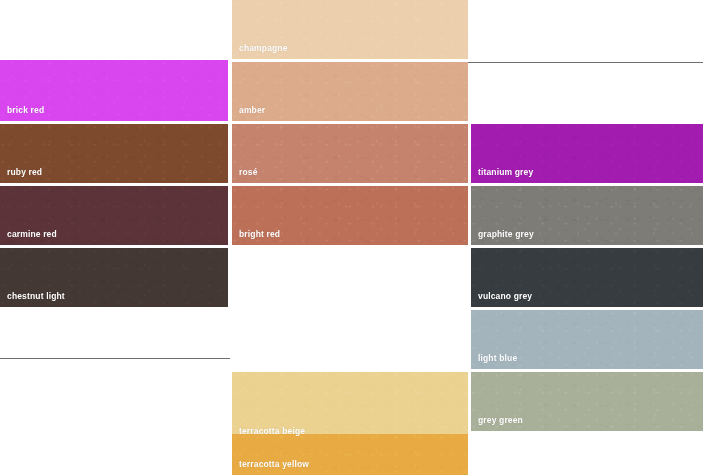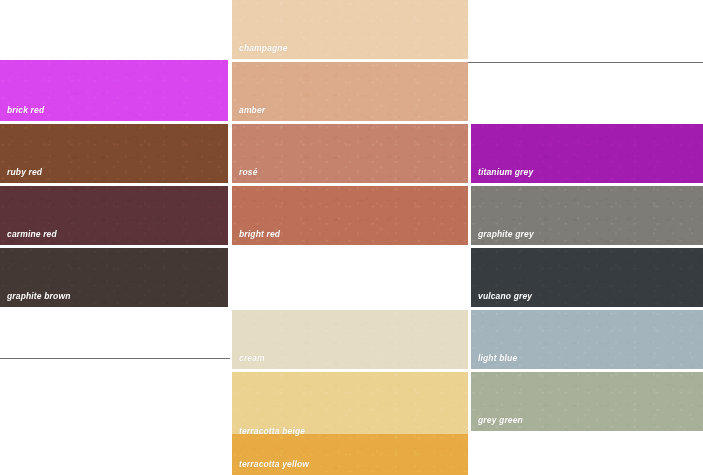--- a/index.html
+++ b/index.html
@@ -15,21 +15,20 @@
     position: relative;
     width: 703px;
     height: 475px;
     background: #ffffff;
     overflow: hidden;
   }
   .swatch {
     position: absolute;
     box-sizing: border-box;
     overflow: hidden;
-    font-style: italic;
   }
   
   .swatch::after {
     content: "";
     position: absolute;
     inset: 0;
     pointer-events: none;
     background-image:
       radial-gradient(ellipse 3px 2px at 12% 22%, rgba(255,255,255,0.16), transparent 70%),
       radial-gradient(ellipse 4px 2px at 37% 61%, rgba(0,0,0,0.07), transparent 70%),
@@ -87,27 +86,24 @@
     <div class="swatch" style="left: 0px; top: 186px; width: 228px; height: 59px; background: rgb(91, 51, 56);">
       <span class="swatch-label" style="color: rgb(255, 255, 255);">carmine red</span>
     </div>
     <div class="swatch" style="left: 232px; top: 186px; width: 236px; height: 59px; background: rgb(189, 112, 88);">
       <span class="swatch-label" style="color: rgb(255, 255, 255);">bright red</span>
     </div>
     <div class="swatch" style="left: 471px; top: 186px; width: 232px; height: 59px; background: rgb(125, 124, 118);">
       <span class="swatch-label" style="color: rgb(255, 255, 255);">graphite grey</span>
     </div>
     <div class="swatch" style="left: 0px; top: 248px; width: 228px; height: 59px; background: rgb(67, 56, 51);">
-      <span class="swatch-label" style="color: rgb(255, 255, 255);">graphite brown</span>
+      <span class="swatch-label" style="color: rgb(255, 255, 255);">chestnut light</span>
     </div>
     <div class="swatch" style="left: 471px; top: 248px; width: 232px; height: 59px; background: rgb(55, 60, 64);">
       <span class="swatch-label" style="color: rgb(255, 255, 255);">vulcano grey</span>
-    </div>
-    <div class="swatch" style="left: 232px; top: 310px; width: 236px; height: 59px; background: rgb(228, 220, 195);">
-      <span class="swatch-label" style="color: rgb(255, 255, 255);">cream</span>
     </div>
     <div class="swatch" style="left: 471px; top: 310px; width: 232px; height: 59px; background: rgb(163, 180, 188);">
       <span class="swatch-label" style="color: rgb(255, 255, 255);">light blue</span>
     </div>
     <div class="swatch" style="left: 232px; top: 372px; width: 236px; height: 70px; background: rgb(235, 210, 145);">
       <span class="swatch-label" style="color: rgb(255, 255, 255);">terracotta beige</span>
     </div>
     <div class="swatch" style="left: 471px; top: 372px; width: 232px; height: 59px; background: rgb(169, 176, 153);">
       <span class="swatch-label" style="color: rgb(255, 255, 255);">grey green</span>
     </div>

